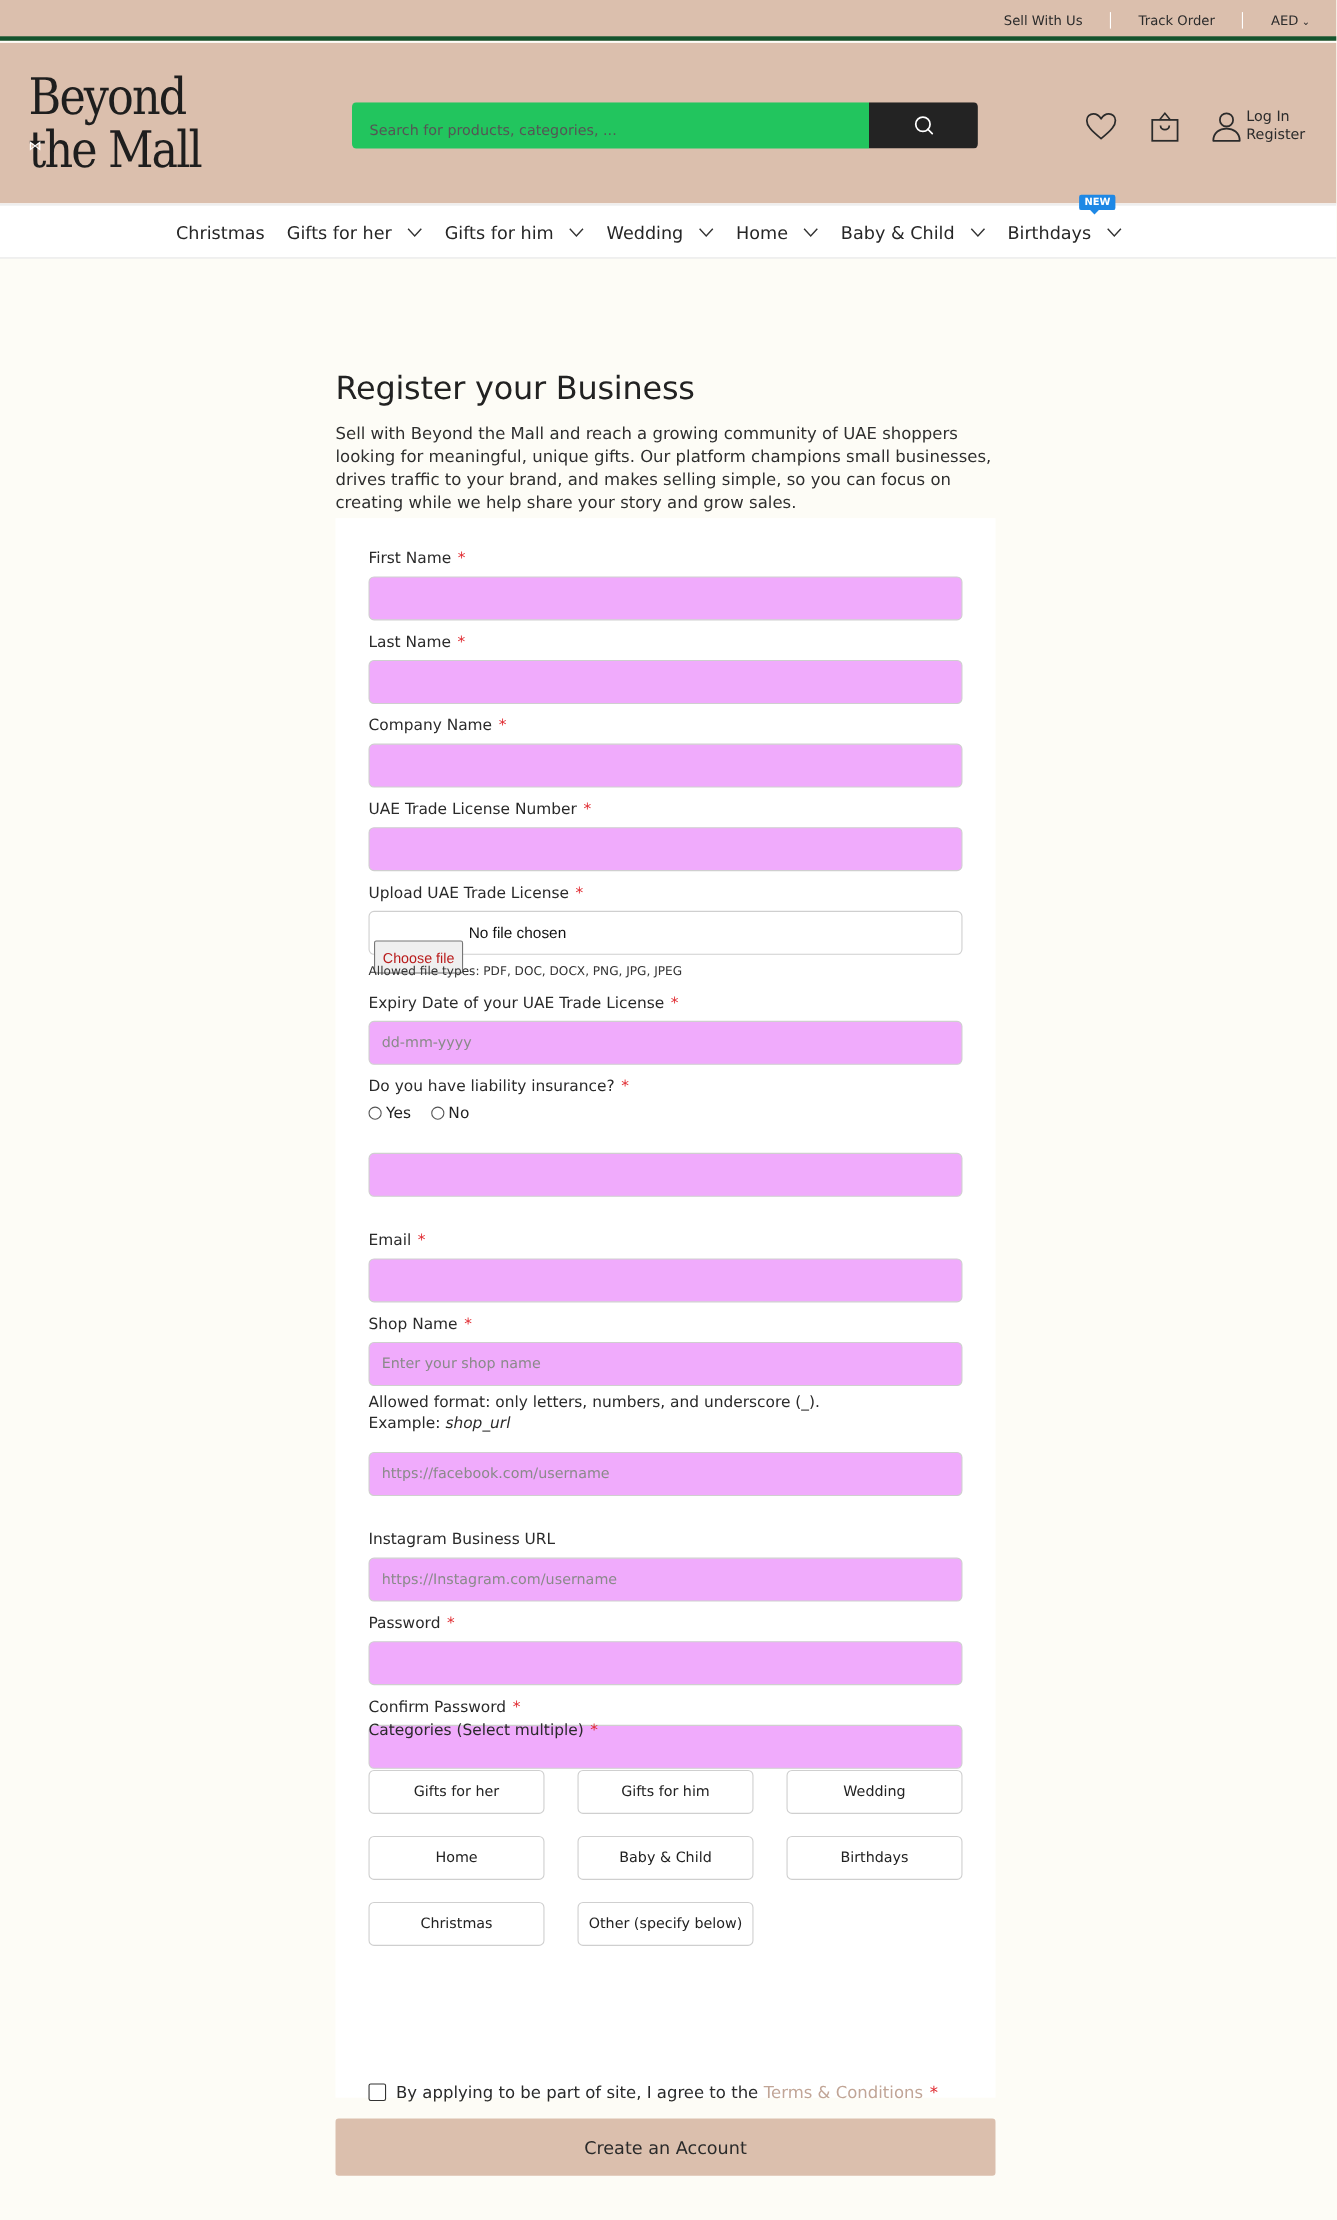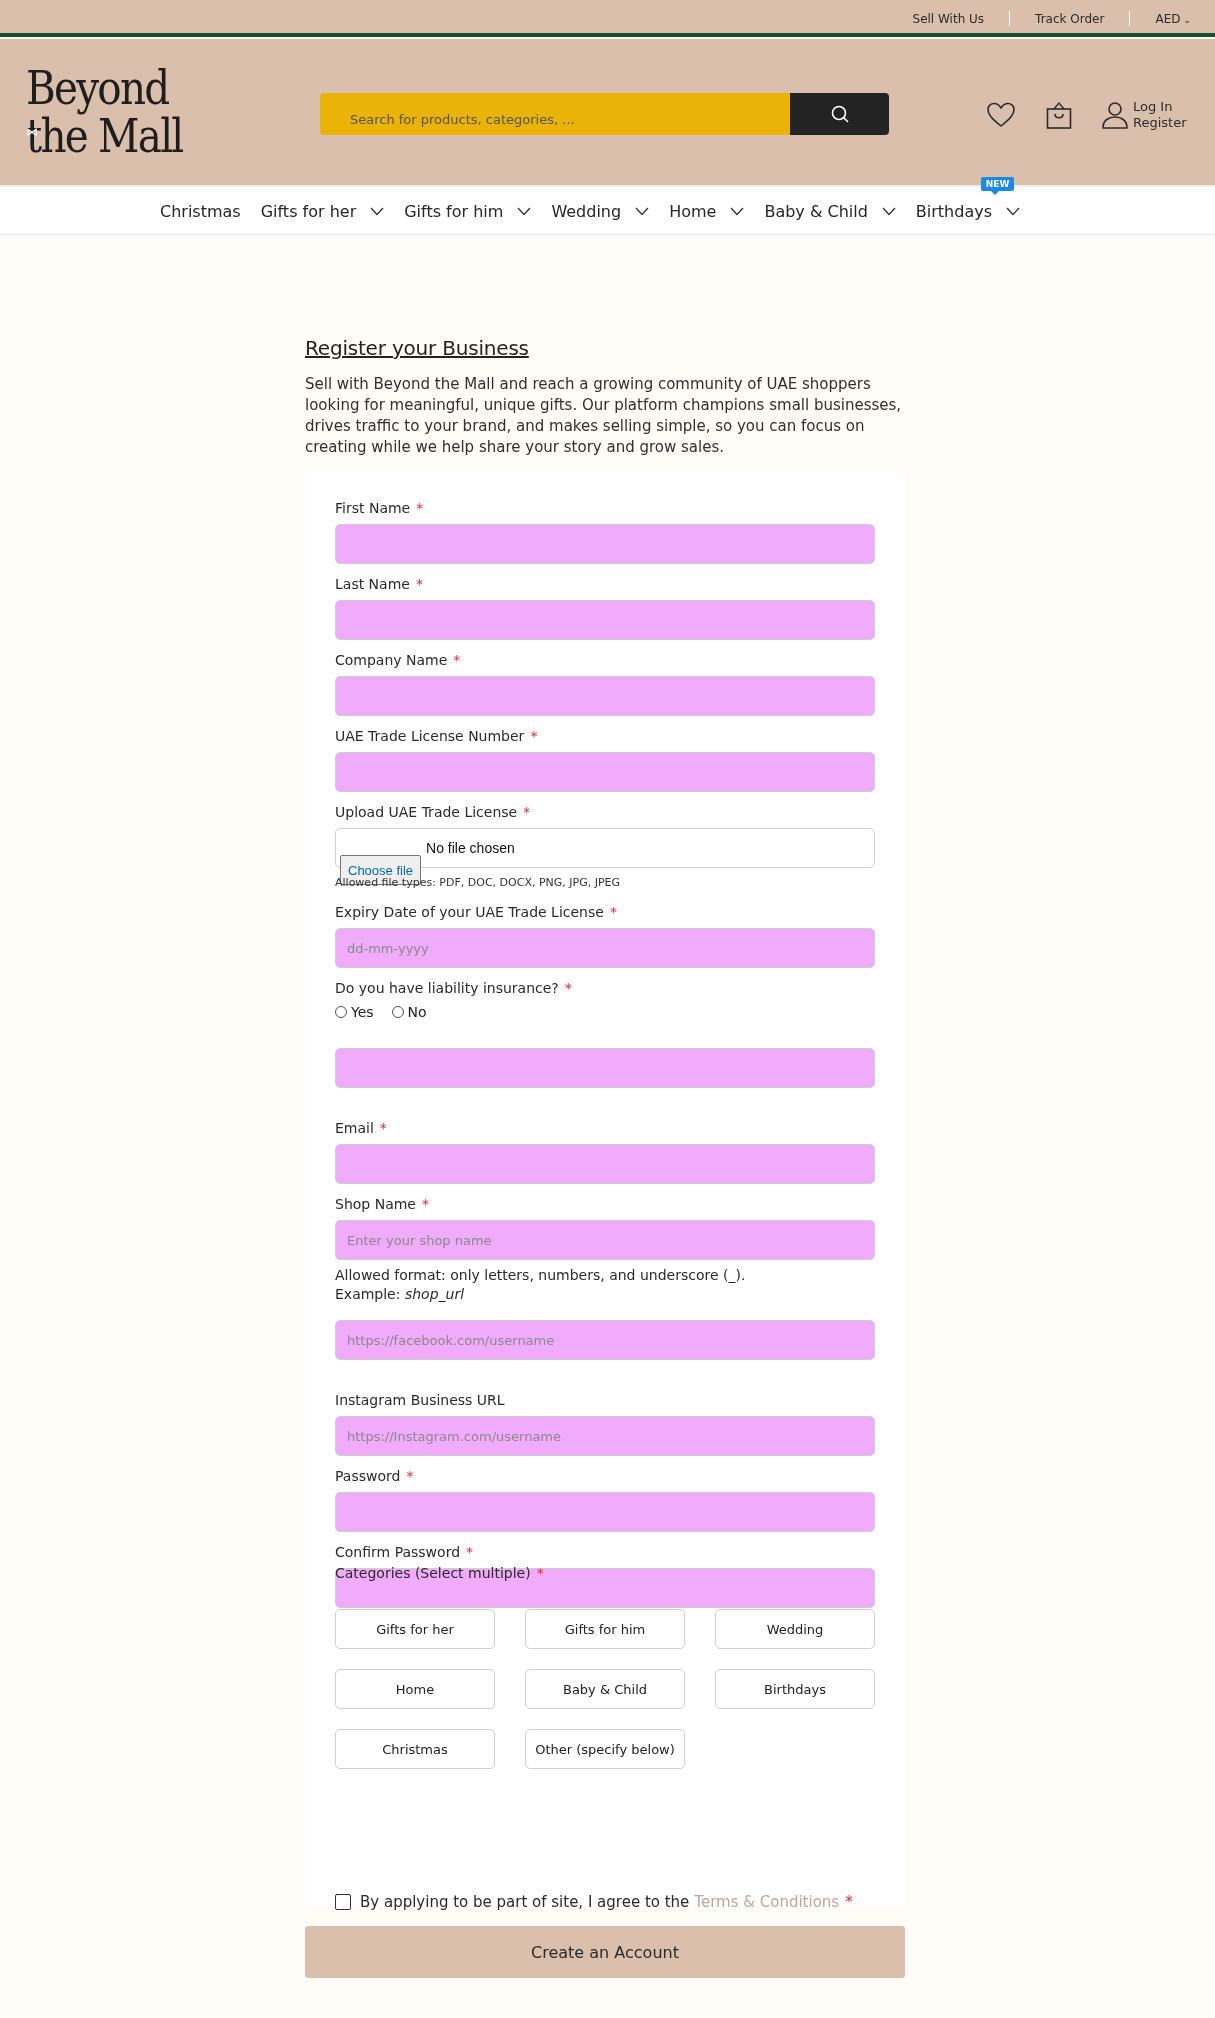--- a/index.html
+++ b/index.html
@@ -14,51 +14,51 @@
   .topbar-links .tl:last-child { padding-right: 4px; }
   .caret-small { font-size: 9px; margin-left: 3px; }
 
   
   .header { position: absolute; left: 0; top: 39px; width: 1215px; height: 146px; background: #dbbfad; }
   .logo { position: absolute; left: 26px; top: 26px; width: 150px; height: 96px; font-family: "DejaVu Serif", "Liberation Serif", serif; color: #1e1e1e; letter-spacing: -2px; }
   .logo .l1 { font-size: 46px; line-height: 46px; transform: scaleX(0.88); transform-origin: left; white-space: nowrap; }
   .logo .l2 { font-size: 46px; line-height: 46px; transform: scaleX(0.88); transform-origin: left; white-space: nowrap; margin-top: 2px; }
   .logo .bow { position: absolute; left: 0; top: 60px; font-size: 12px; color: #fff; letter-spacing: 0; }
   .search { position: absolute; left: 320px; top: 54px; width: 569px; height: 42px; display: flex; border-radius: 4px; overflow: hidden; }
-  .search-input { flex: 0 0 470px; height: 53px; border: none; background: #eab308; padding: 0 30px; font-size: 13px; color: #444; font-family: inherit; outline: none; }
+  .search-input { flex: 0 0 470px; height: 53px; border: none; background: #22c55e; padding: 0 16px; font-size: 13px; color: #444; font-family: inherit; outline: none; }
   .search-input::placeholder { color: #555; }
   .search-btn { flex: 1; background: #232323; display: flex; align-items: center; justify-content: center; cursor: pointer; }
   .hicons { position: absolute; left: 985px; top: 56px; height: 40px; display: flex; align-items: center; }
   .hicon { display: flex; align-items: center; justify-content: center; width: 32px; height: 32px; }
   .hicon + .hicon { margin-left: 26px; }
   .acct { display: flex; align-items: center; margin-left: 26px; cursor: pointer; }
   .acct-text { font-size: 13px; line-height: 16px; color: #2b2b2b; margin-left: 4px; }
 
   
   .nav { position: absolute; left: 0; top: 185px; width: 1215px; height: 50px; background: #fff; border-top: 2px solid #eee; border-bottom: 1px solid #e4e4e4; }
   .nav-items { position: absolute; left: 160px; top: 0; height: 48px; display: flex; align-items: center; font-size: 16px; color: #262626; }
   .nav-item { display: flex; align-items: center; margin-right: 20px; position: relative; cursor: pointer; white-space: nowrap; }
   .nav-item .chev { margin-left: 14px; display: inline-flex; }
   .badge-new { position: absolute; left: 0; top: -25px; background: #1e88e5; color: #fff; font-size: 9px; padding: 2px 5px; border-radius: 2px; font-weight: bold; }
   .badge-new::after { content: ""; position: absolute; left: 10px; bottom: -4px; border-left: 4px solid transparent; border-right: 4px solid transparent; border-top: 4px solid #1e88e5; }
 
   
   .intro { position: absolute; left: 305px; top: 336px; width: 600px; }
-  .intro h1 { font-size: 20px; font-weight: normal; color: #222; letter-spacing: -0.2px; text-decoration: underline; }
+  .intro h1 { font-size: 29px; font-weight: normal; color: #222; letter-spacing: -0.2px; }
   .intro p { margin-top: 14px; font-size: 15px; line-height: 21px; color: #2f2f2f; }
 
   
   .card { position: absolute; left: 305px; top: 471px; width: 600px; height: 1436px; background: #fff; }
   .field { position: absolute; left: 30px; width: 540px; }
   .label { font-size: 14px; color: #2a2a2a; height: 20px; line-height: 20px; }
   .req { color: #e0292f; margin-left: 6px; }
   .input { display: block; width: 540px; height: 40px; border: 1px solid #cfcfcf; border-radius: 5px; background: #f0abfc; padding: 0 11px; font-family: inherit; font-size: 13px; color: #333; outline: none; margin-top: 6px; }
   .input::placeholder { color: #8a8a8a; }
   .file-box { display: flex; align-items: center; width: 540px; height: 40px; border: 1px solid #cfcfcf; border-radius: 5px; margin-top: 6px; padding-left: 4px; }
-  .file-btn { height: 30px; padding: 0 7px; background: #efefef; border: 1px solid #767676; border-radius: 2px; font-size: 13px; color: #0369a1; font-family: "Liberation Sans", sans-serif; cursor: pointer; margin-top: 44px; }
+  .file-btn { height: 30px; padding: 0 7px; background: #efefef; border: 1px solid #767676; border-radius: 2px; font-size: 13px; color: #b91c1c; font-family: "Liberation Sans", sans-serif; cursor: pointer; margin-top: 44px; }
   .file-status { margin-left: 5px; font-size: 14px; color: #111; font-family: "Liberation Sans", sans-serif; }
   .hint-small { font-size: 11px; color: #333; margin-top: 8px; }
   .hint { font-size: 14px; color: #2a2a2a; margin-top: 6px; line-height: 19px; }
   .radios { display: flex; align-items: center; margin-top: 6px; font-size: 14px; }
   .radio-opt { display: flex; align-items: center; margin-right: 18px; cursor: pointer; }
   .radio-circle { width: 12px; height: 12px; border: 1px solid #555; border-radius: 50%; margin-right: 4px; background: #fff; }
   .cats { display: grid; grid-template-columns: repeat(3, 160px); column-gap: 30px; row-gap: 20px; margin-top: 26px; }
   .cat-btn { height: 40px; border: 1px solid #cfcfcf; border-radius: 5px; background: #fff; font-size: 13px; color: #222; display: flex; align-items: center; justify-content: center; cursor: pointer; font-family: inherit; }
   .terms { position: absolute; left: 30px; top: 1380px; display: flex; align-items: center; font-size: 15px; color: #2a2a2a; margin-top: 42px; }
   .checkbox { width: 16px; height: 16px; border: 1.5px solid #333; border-radius: 2px; margin-right: 9px; cursor: pointer; background: #fff; }

